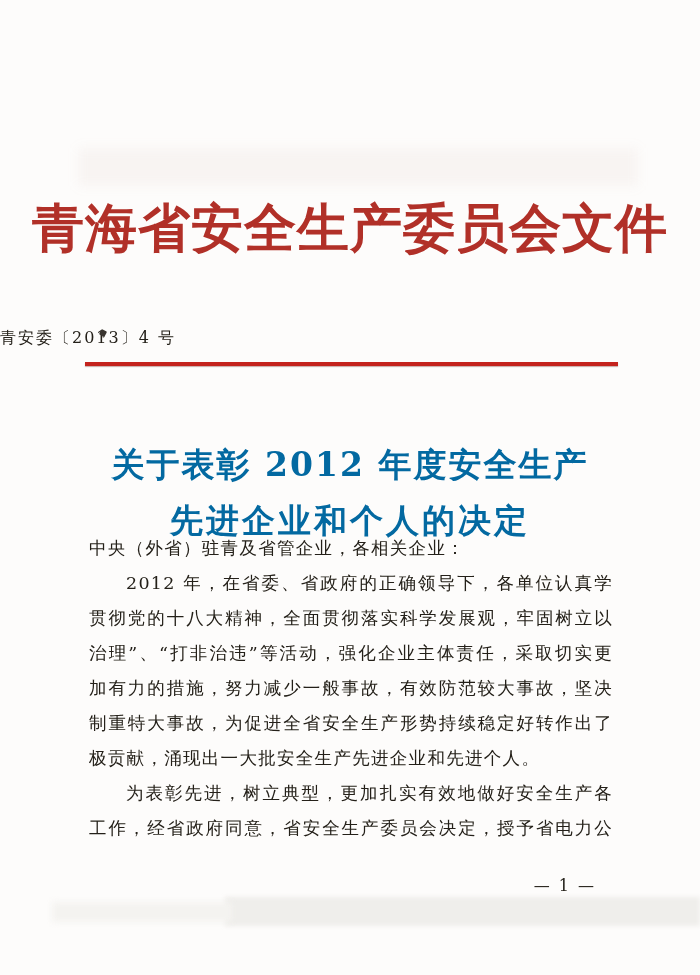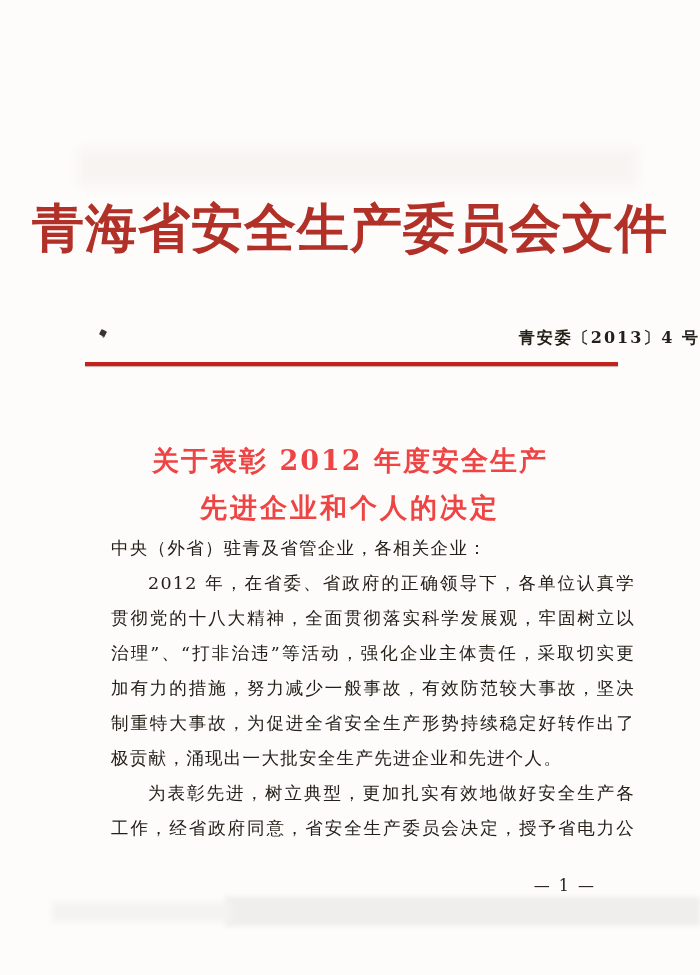--- a/index.html
+++ b/index.html
@@ -14,43 +14,42 @@
     background:rgba(186,136,128,0.07);filter:blur(6px);
   }
   .org-title{
     position:absolute;left:0;top:194px;width:100%;
     text-align:center;font-size:52px;font-weight:bold;
     letter-spacing:1px;color:var(--header-red,#b13028);
     white-space:nowrap;
   }
   .doc-number{
     position:absolute;left:0;top:328px;width:100%;
-    text-align:right;font-size:16px;letter-spacing:2px;
+    text-align:left;font-size:16px;letter-spacing:2px;
     color:var(--text-black,#242019);
-    font-weight:bold;
   }
   .speck{
     position:absolute;left:100px;top:330px;width:6px;height:6px;
     background:#39342f;transform:rotate(28deg);border-radius:1px;
     box-shadow:2px 3px 0 -2px #8a857f;
   }
   .red-rule{
     position:absolute;left:85px;top:362px;width:533px;height:4px;
     background:var(--rule-red,#c4231d);
     box-shadow:0 1px 1px rgba(104,22,16,0.35);
   }
   .doc-title{
     position:absolute;left:0;top:443px;width:100%;
-    text-align:center;font-weight:bold;color:#ef4444;font-size:27px;
+    text-align:center;font-weight:bold;color:#0369a1;font-size:33px;
   }
   .doc-title .t1{letter-spacing:2px;}
   .doc-title .t2{margin-top:11px;letter-spacing:3px;}
   .doc-body{
     position:absolute;left:89px;top:531px;width:524px;
-    font-size:17.5px;color:var(--text-black,#242019);margin-left:22px;
+    font-size:17.5px;color:var(--text-black,#242019);
   }
   .bl{line-height:35px;height:35px;letter-spacing:1.3px;overflow:hidden;}
   .fill{text-align:justify;text-align-last:justify;text-justify:inter-character;}
   .ind{text-indent:37px;}
   .page-num{
     position:absolute;right:104px;top:876px;
     font-size:16px;letter-spacing:2px;color:var(--text-black,#242019);
   }
   
   .smudge-a{

